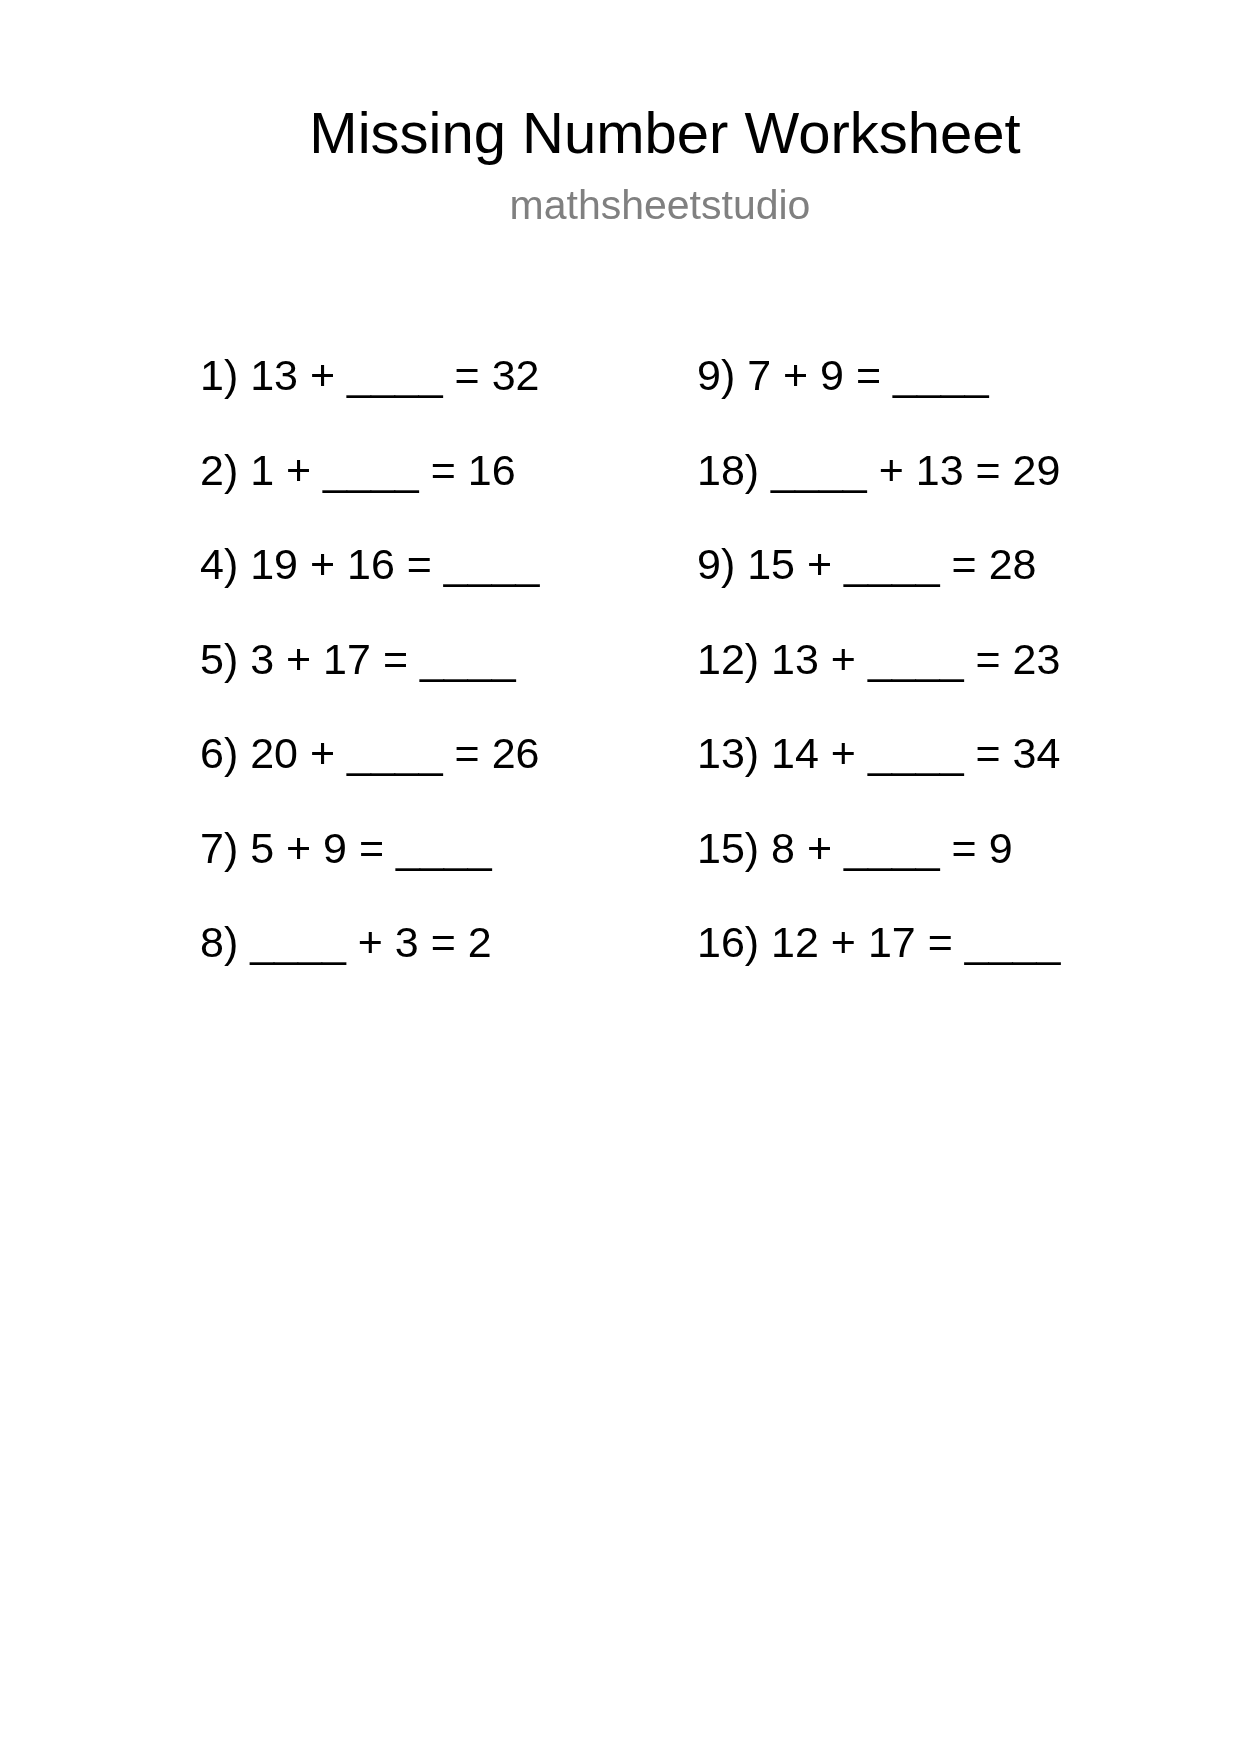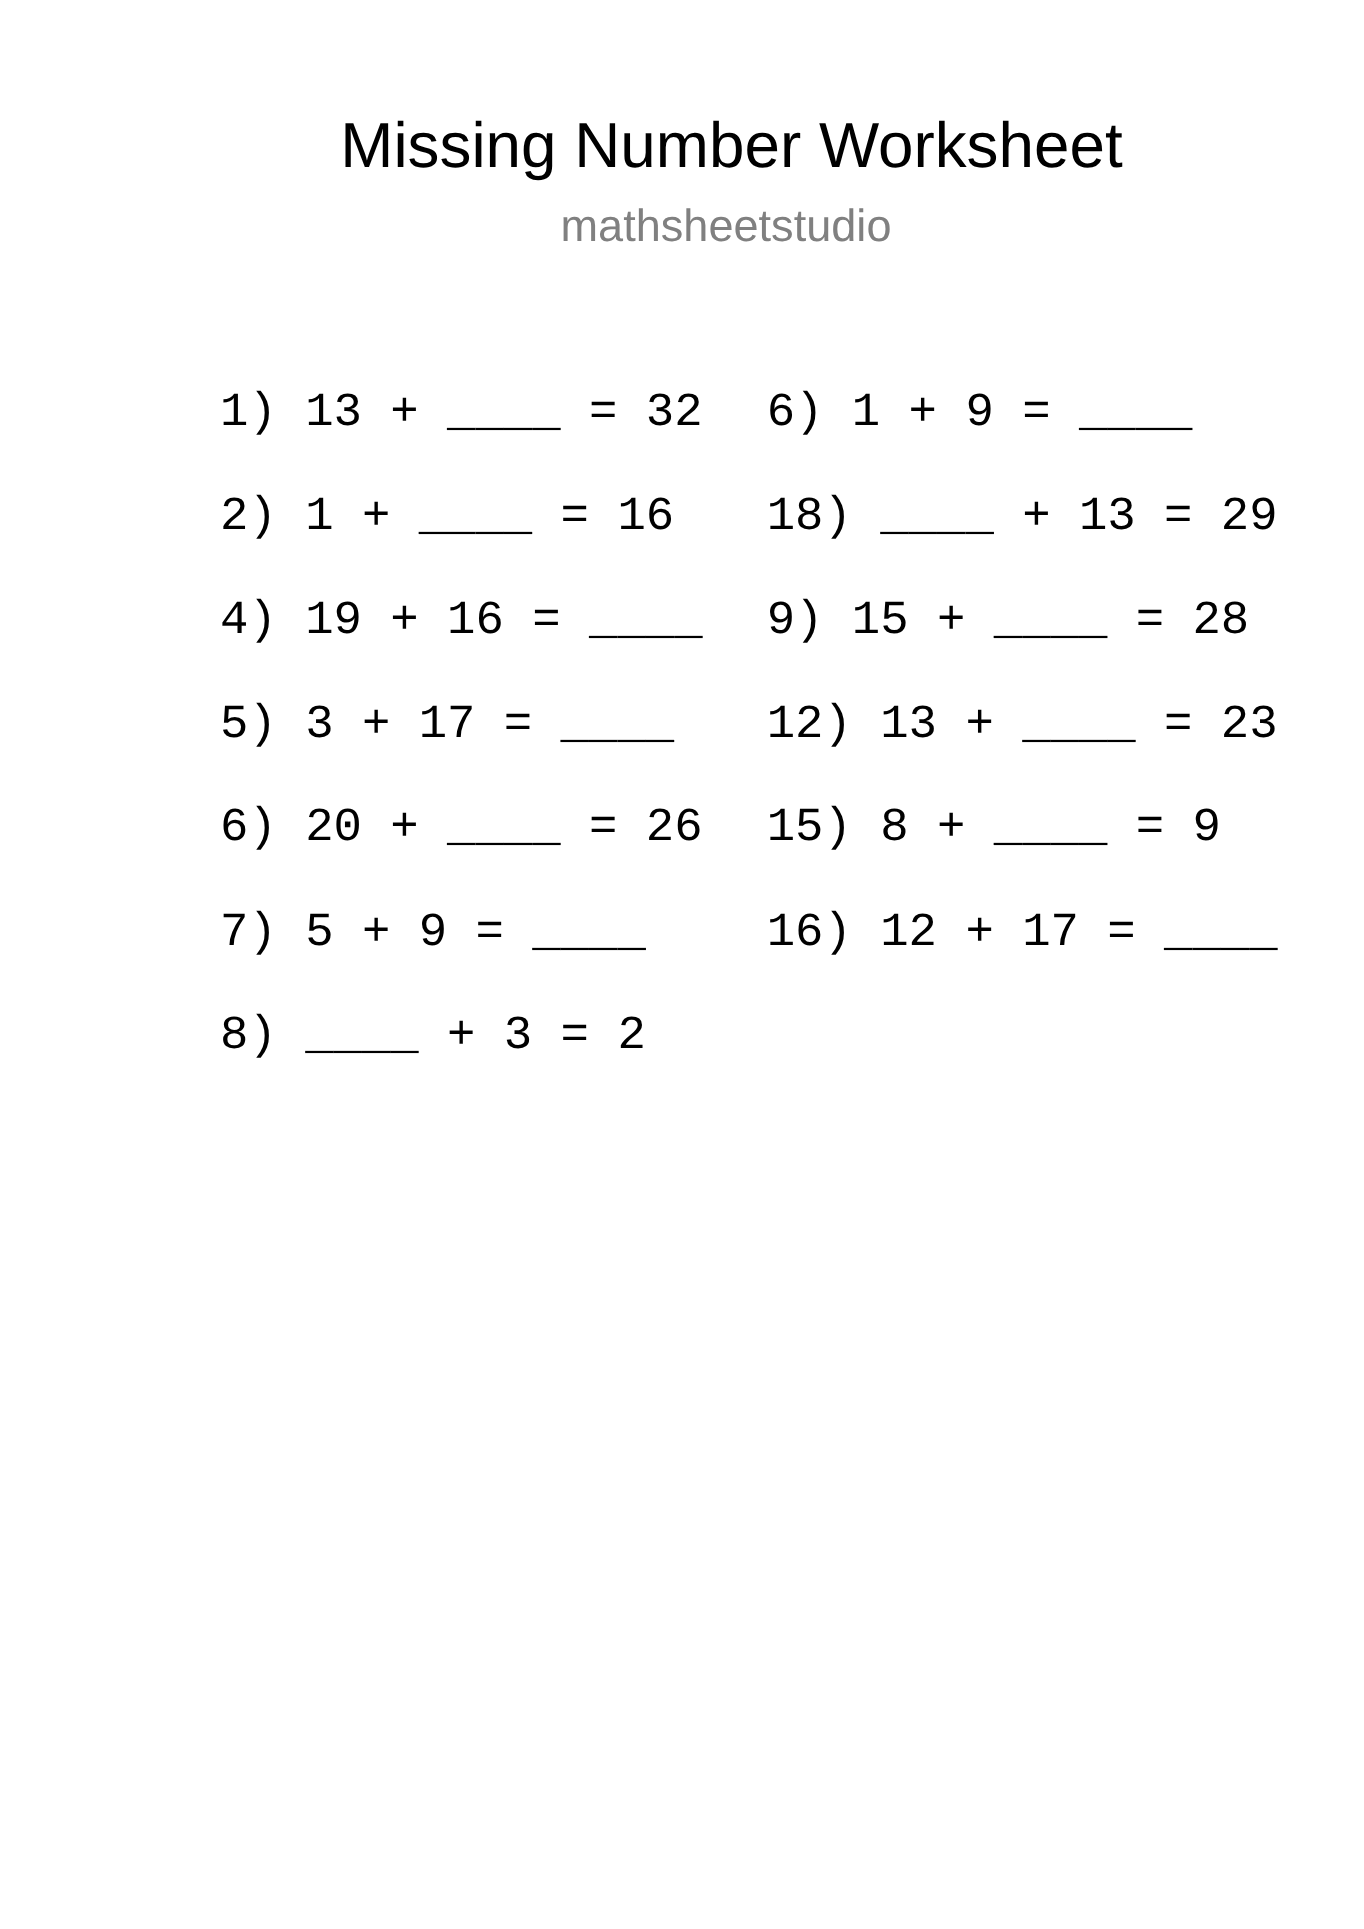--- a/index.html
+++ b/index.html
@@ -2,21 +2,21 @@
 <html><head>
 <meta charset="utf-8">
 <style>
   html, body { margin:0; padding:0; background:#ffffff; }
   body { width:1240px; height:1754px; position:relative; overflow:hidden;
          font-family:"Liberation Sans", sans-serif; color:#000; }
   .title { position:absolute; left:0; width:1330px; top:98px; text-align:center;
            font-size:58px; line-height:70px; }
   .subtitle { position:absolute; left:0; width:1320px; top:180px; text-align:center;
               font-size:41px; line-height:50px; color:#808080; }
-  .col { position:absolute; top:350px;font-family:Liberation Mono, monospace; }
+  .col { position:absolute; top:350px; }
   .col.left { left:200px; }
   .col.right { left:697px; }
   .problem { height:94.5px; font-size:43px; line-height:50px; white-space:pre; }
 </style>
 </head>
 <body>
 
 <div class="title">Missing Number Worksheet</div>
 <div class="subtitle">mathsheetstudio</div>
 
@@ -24,19 +24,20 @@
   <div class="problem">1) 13 + ____ = 32</div>
   <div class="problem">2) 1 + ____ = 16</div>
   <div class="problem">4) 19 + 16 = ____</div>
   <div class="problem">5) 3 + 17 = ____</div>
   <div class="problem">6) 20 + ____ = 26</div>
   <div class="problem">7) 5 + 9 = ____</div>
   <div class="problem">8) ____ + 3 = 2</div>
 </div>
 
 <div class="col right">
-  <div class="problem">6) 1 + 9 = ____</div>
+  <div class="problem">9) 7 + 9 = ____</div>
   <div class="problem">18) ____ + 13 = 29</div>
   <div class="problem">9) 15 + ____ = 28</div>
   <div class="problem">12) 13 + ____ = 23</div>
+  <div class="problem">13) 14 + ____ = 34</div>
   <div class="problem">15) 8 + ____ = 9</div>
   <div class="problem">16) 12 + 17 = ____</div>
 </div>
 
 </body></html>

